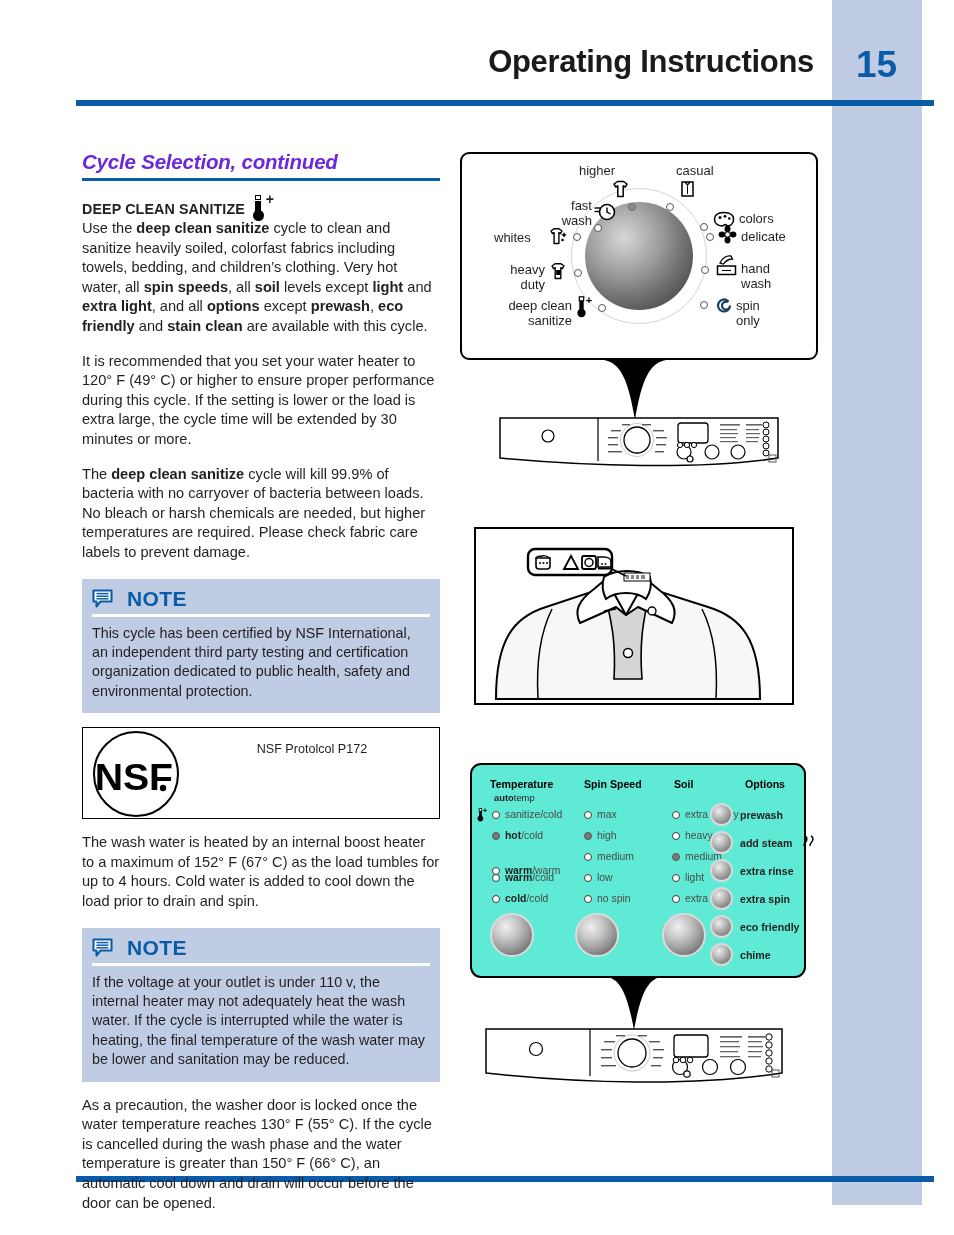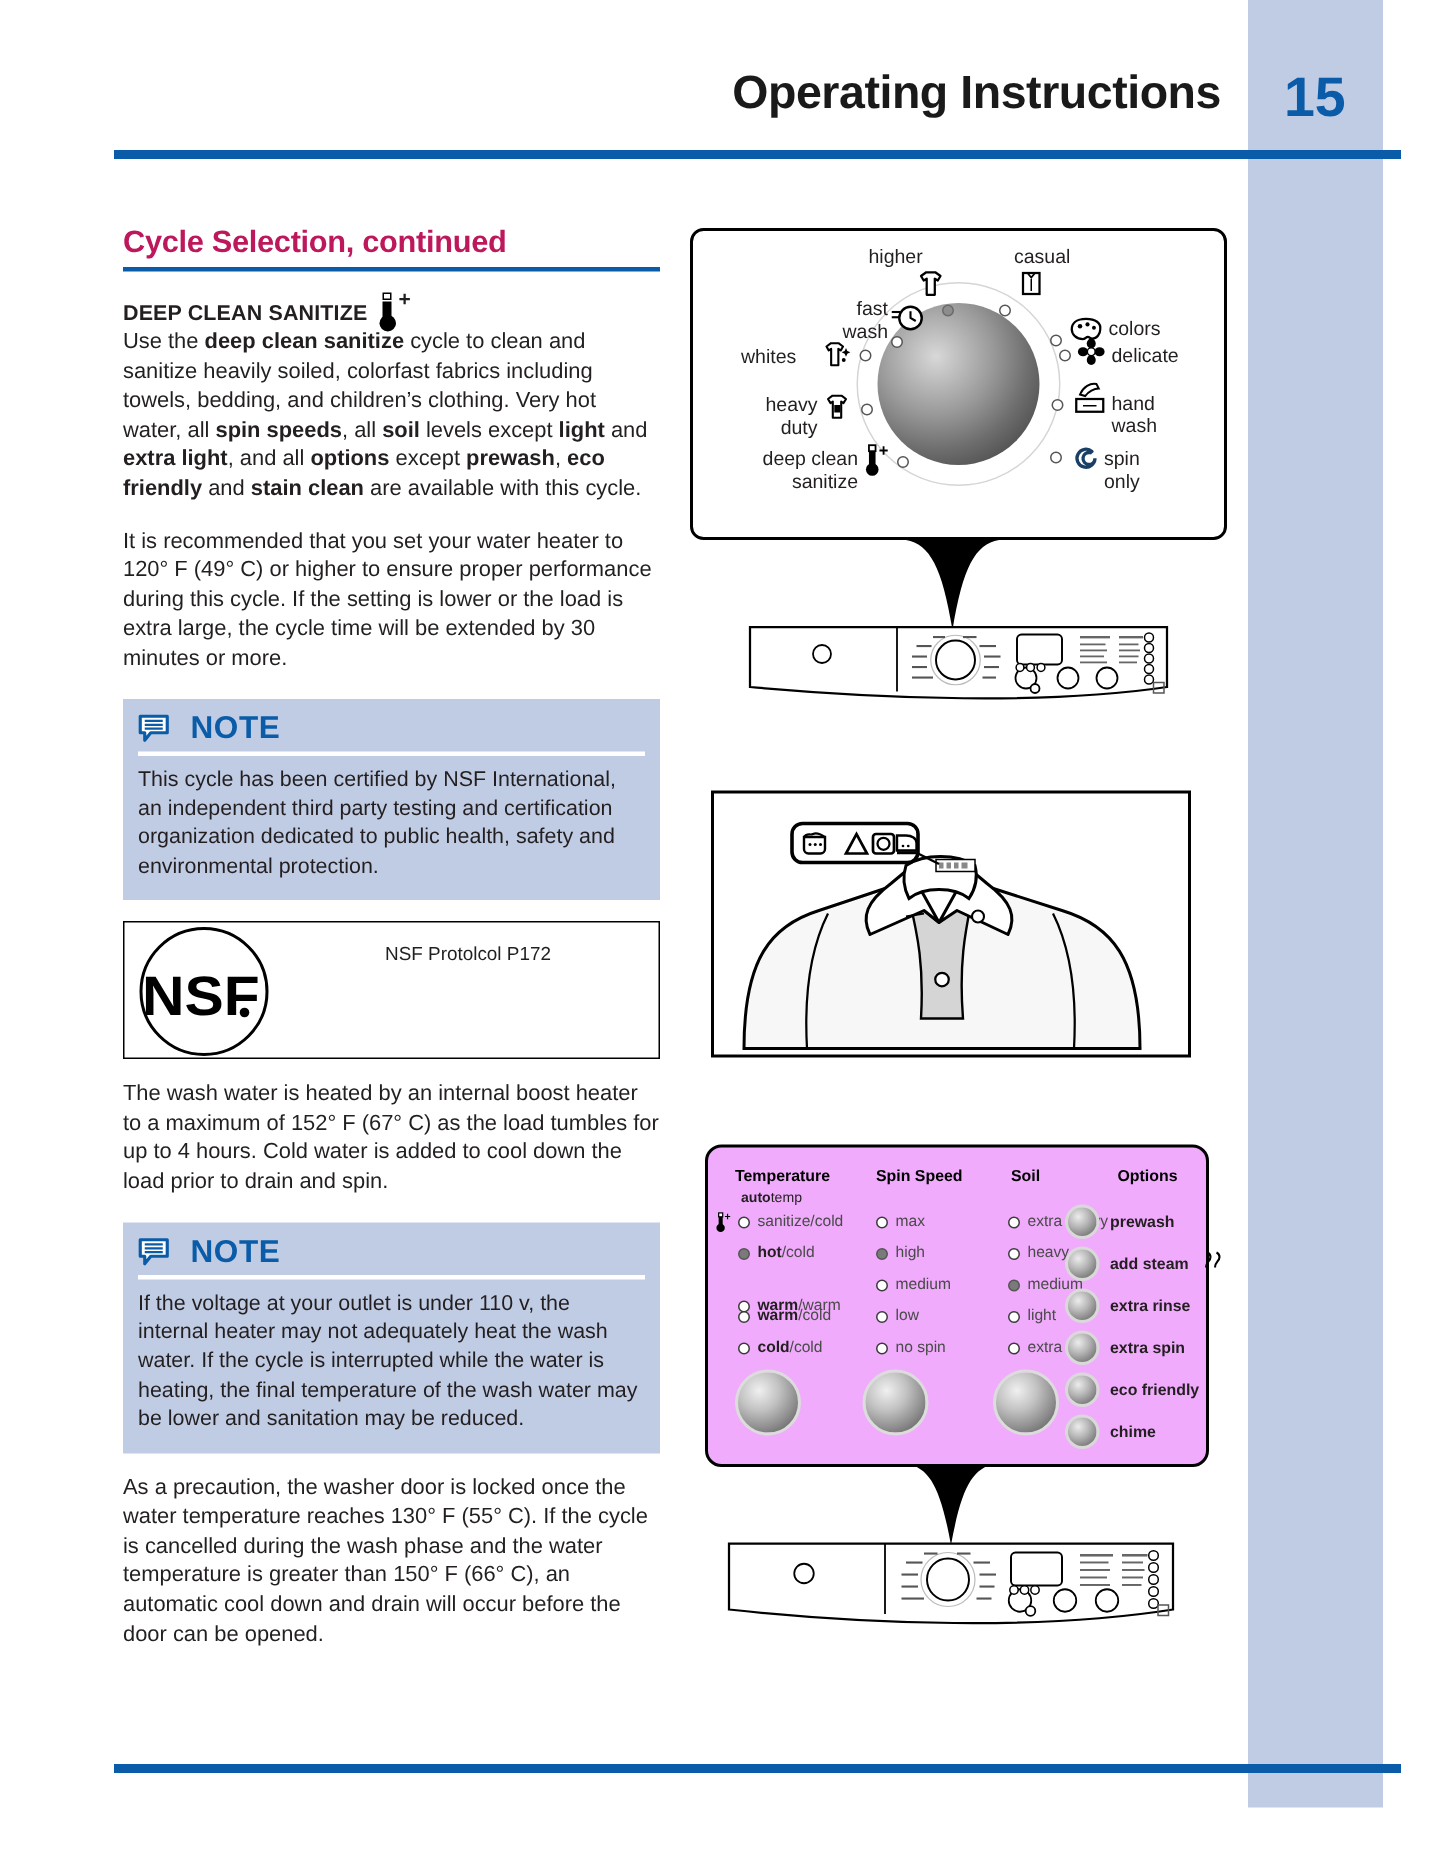--- a/index.html
+++ b/index.html
@@ -69,23 +69,24 @@
   
   .leftcol {
     position: absolute;
     left: 82px;
     top: 150px;
     width: 358px;
   }
   .sec-title {
     font-size: 20.5px;
     font-weight: bold;
-    color: #be185d;
+    color: #6d28d9;
     letter-spacing: -0.2px;
     margin: 0 0 4px 0;
+    font-style: italic;
   }
   .sec-rule {
     width: 100%;
     height: 3px;
     background: #0b5ca8;
     margin-bottom: 14px;
   }
   .subhead {
     font-size: 14.3px;
     font-weight: bold;
@@ -251,21 +252,21 @@
     width: 320px; height: 178px;
     border: 2px solid #000;
     background: #fff;
     box-sizing: border-box;
   }
   .opt-box {
     left: 470px; top: 763px;
     width: 336px; height: 215px;
     border: 2px solid #000;
     border-radius: 11px;
-    background: #f0abfc;
+    background: #5eead4;
     box-sizing: border-box;
   }
   .panel-box2 {
     left: 484px; top: 1025px;
     width: 300px; height: 68px;
   }
 
   .opt-colhead {
     position: absolute;
     font-size: 10.6px;
@@ -342,20 +343,21 @@
       <span class="thermo">
         <span class="cap"></span>
           <span class="stem"></span>
           <span class="bulb"></span>
           <span class="plus">+</span>
       </span>
     </div>
 
     <p class="body">Use the <b>deep clean sanitize</b> cycle to clean and sanitize heavily soiled, colorfast fabrics including towels, bedding, and children’s clothing. Very hot water, all <b>spin speeds</b>, all <b>soil</b> levels except <b>light</b> and <b>extra light</b>, and all <b>options</b> except <b>prewash</b>, <b>eco friendly</b> and <b>stain clean</b> are available with this cycle.</p>
     <p class="body">It is recommended that you set your water heater to 120° F (49° C) or higher to ensure proper performance during this cycle. If the setting is lower or the load is extra large, the cycle time will be extended by 30 minutes or more.</p>
+    <p class="body">The <b>deep clean sanitize</b> cycle will kill 99.9% of bacteria with no carryover of bacteria between loads. No bleach or harsh chemicals are needed, but higher temperatures are required. Please check fabric care labels to prevent damage.</p>
 
     <div class="note">
       <div class="note-head">
         <span class="note-icon">
           <svg width="21" height="19" viewBox="0 0 21 19">
             <path d="M1.5 1.5 H19.5 V12.5 H8.5 L4.5 17.5 V12.5 H1.5 Z" fill="#ffffff" stroke="#0b5ca8" stroke-width="2.1" stroke-linejoin="round"></path>
             <line x1="4.5" y1="4.6" x2="16.5" y2="4.6" stroke="#0b5ca8" stroke-width="1.5"></line>
             <line x1="4.5" y1="7.2" x2="16.5" y2="7.2" stroke="#0b5ca8" stroke-width="1.5"></line>
             <line x1="4.5" y1="9.8" x2="16.5" y2="9.8" stroke="#0b5ca8" stroke-width="1.5"></line>
           </svg>

